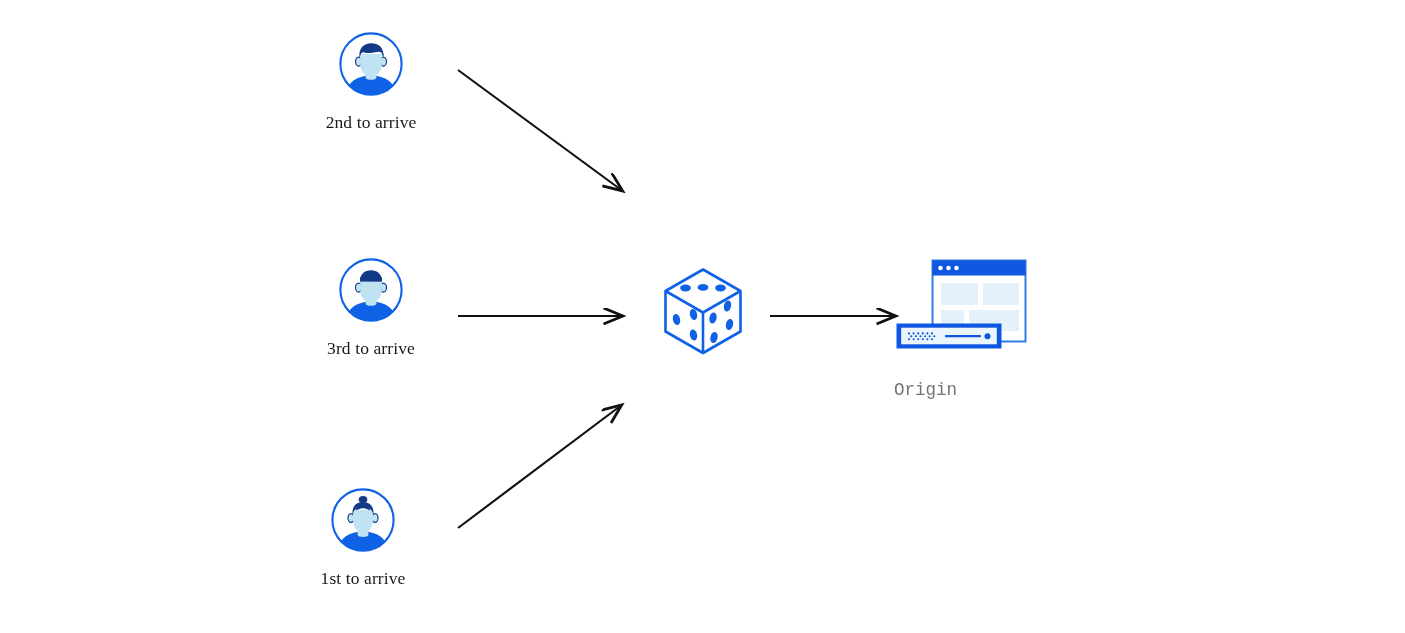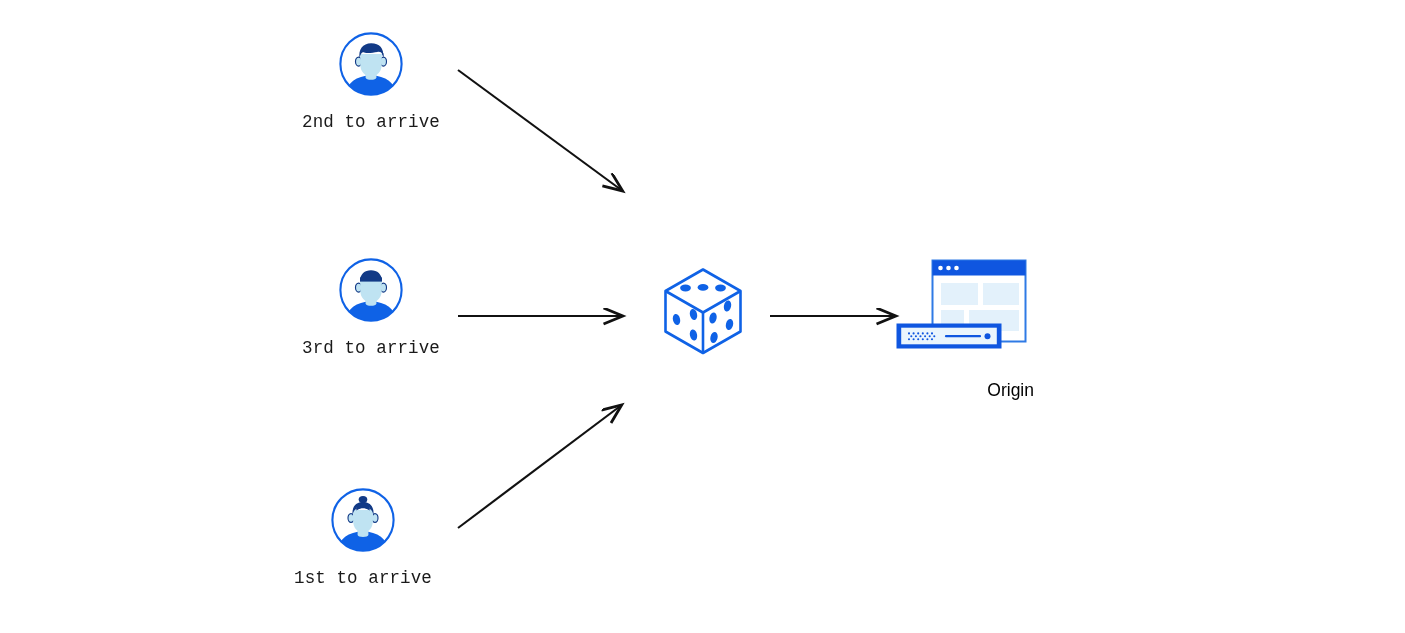--- a/index.html
+++ b/index.html
@@ -24,42 +24,42 @@
     align-items: center;
   }
   .avatar-wrap {
     width: 68px;
     height: 68px;
   }
   .node-label {
     margin-top: 14px;
     font-size: 17.5px;
     color: #1a1a1a;
-    font-family: Liberation Mono, monospace;
+    font-family: Liberation Serif, serif;
     white-space: nowrap;
     letter-spacing: 0.1px;
   }
   .icon-wrap {
     position: absolute;
   }
   .arrow-layer {
     position: absolute;
     left: 0;
     top: 0;
     width: 1405px;
     height: 633px;
     pointer-events: none;
   }
   .origin-label {
     position: absolute;
     font-size: 17.5px;
-    color: #000000;
+    color: #737373;
     white-space: nowrap;
-    text-align: right;
-    font-family: Liberation Sans, sans-serif;
+    text-align: left;
+    font-family: Liberation Mono, monospace;
   }
 </style>
 </head>
 <body>
 
 <div id="canvas">
 
   <svg class="arrow-layer" viewBox="0 0 1405 633" width="1405" height="633">
     <defs>
       <marker id="ah" markerWidth="12" markerHeight="12" refX="9.2" refY="4" orient="auto" markerUnits="strokeWidth">

